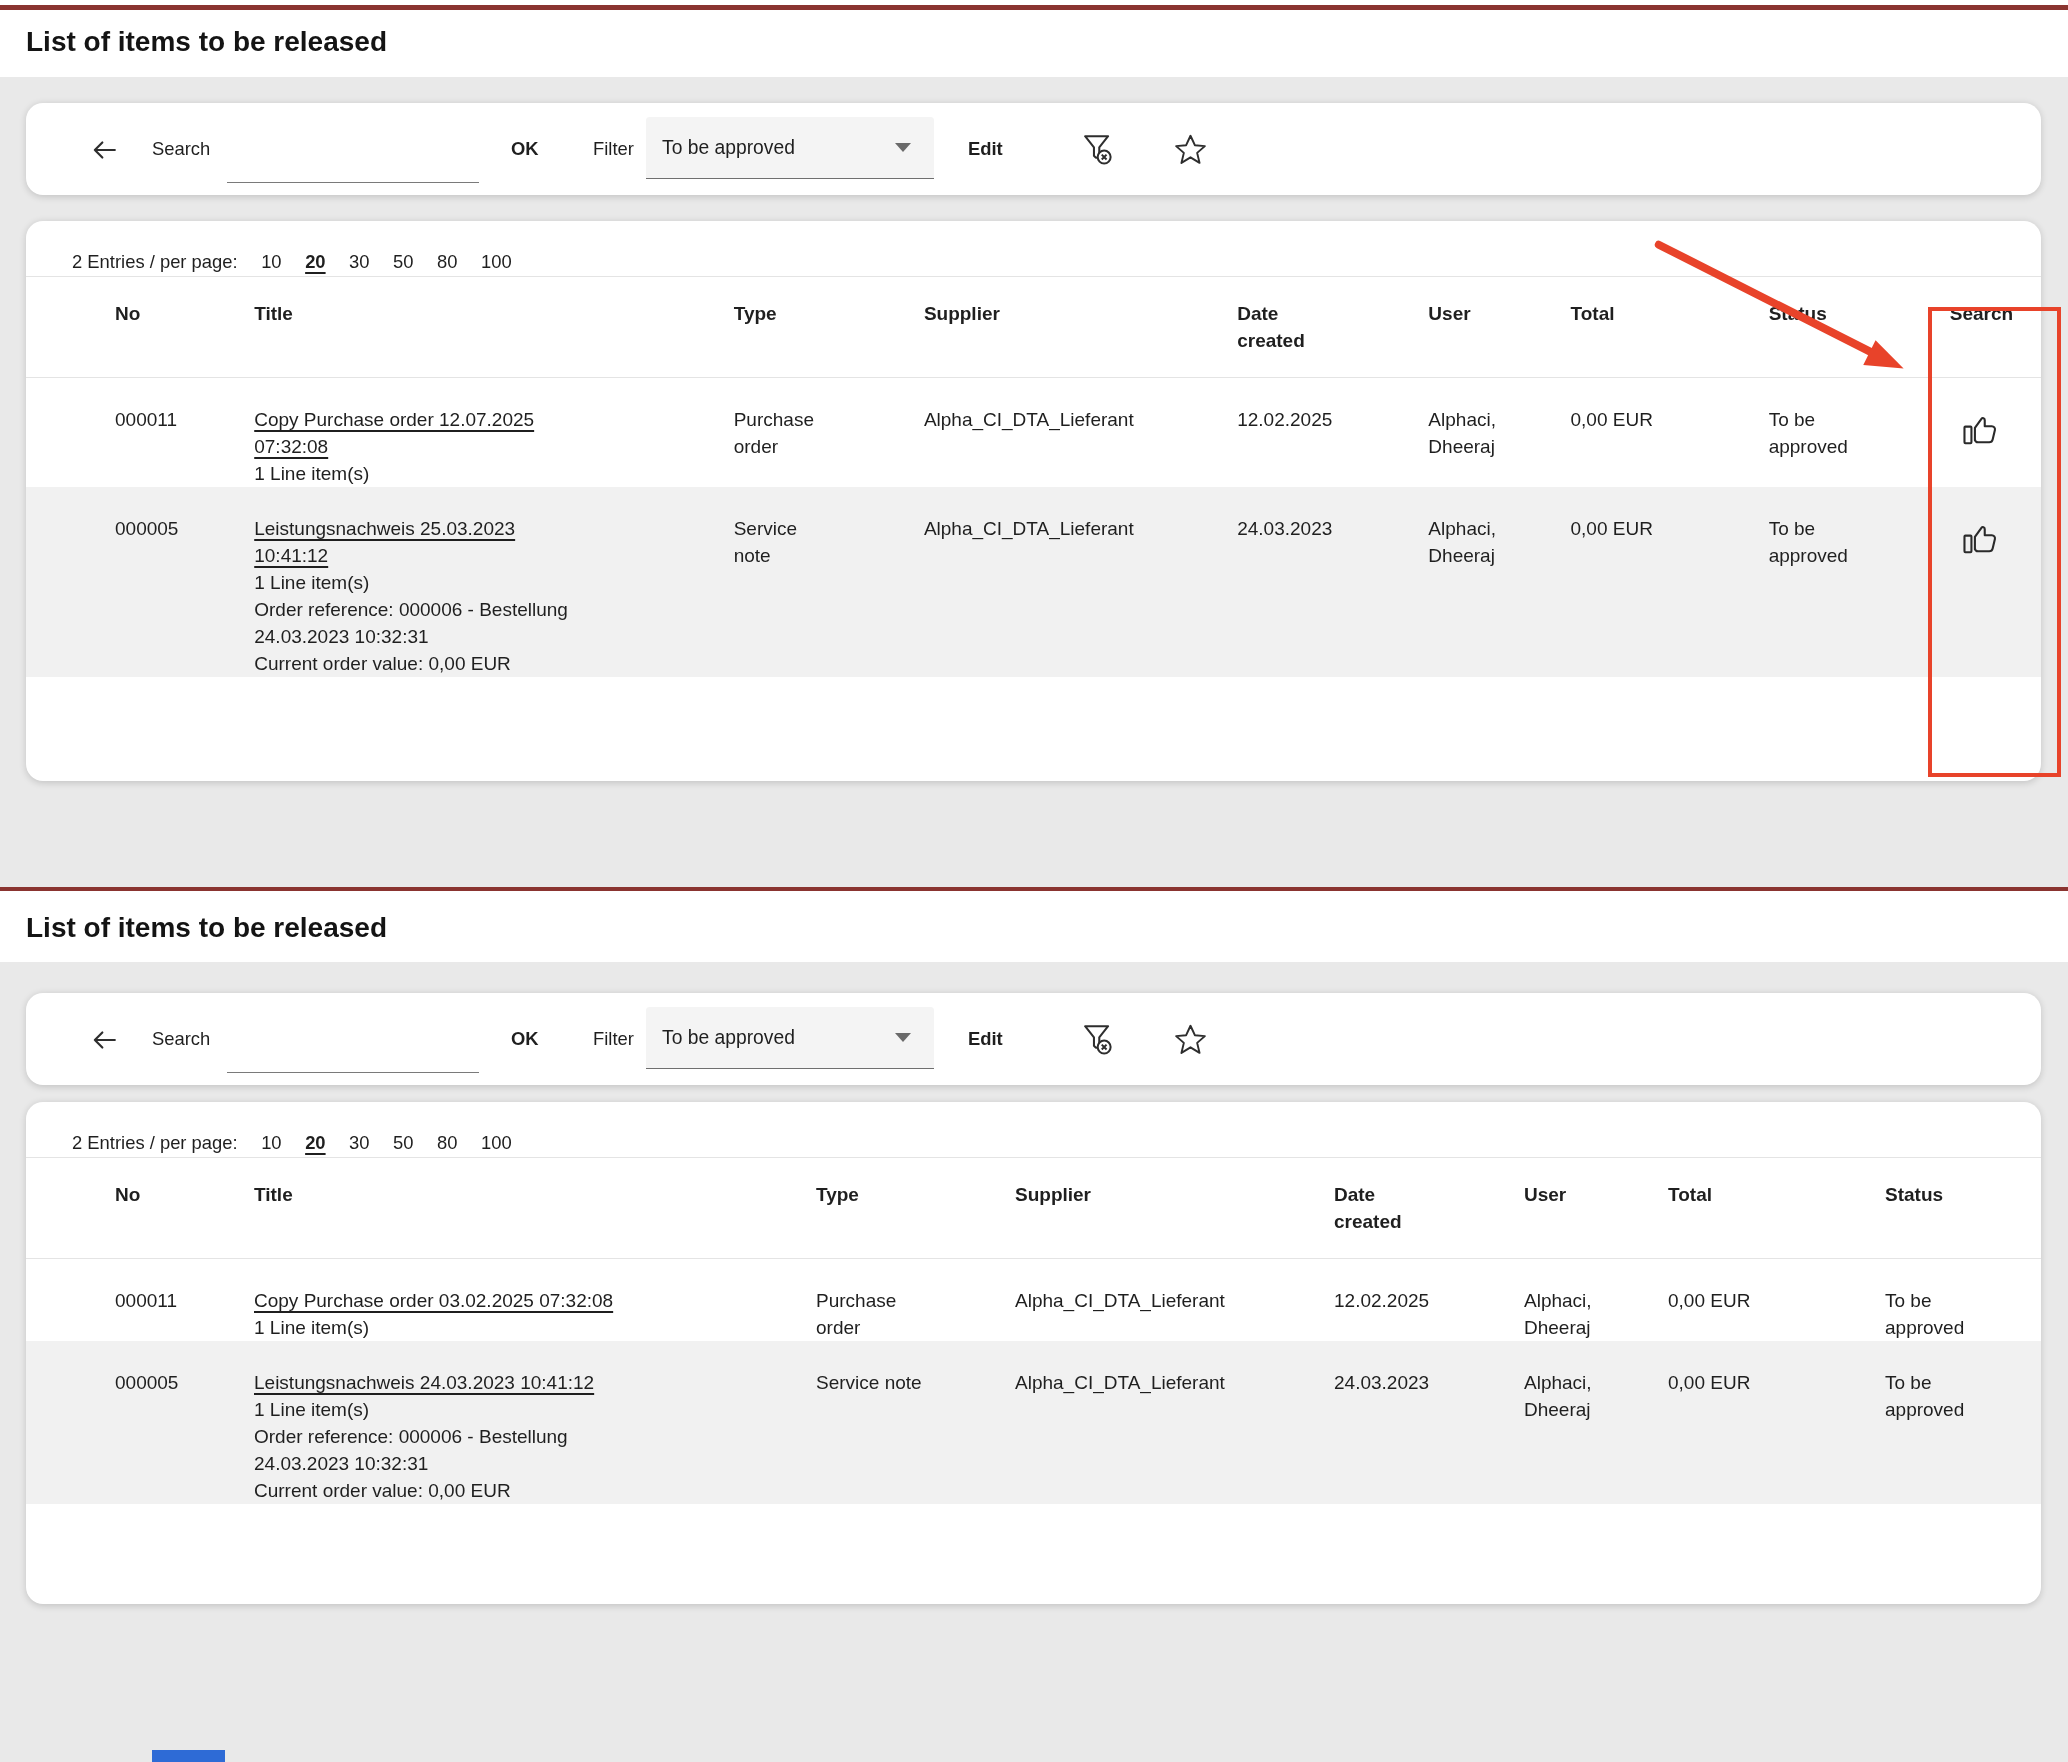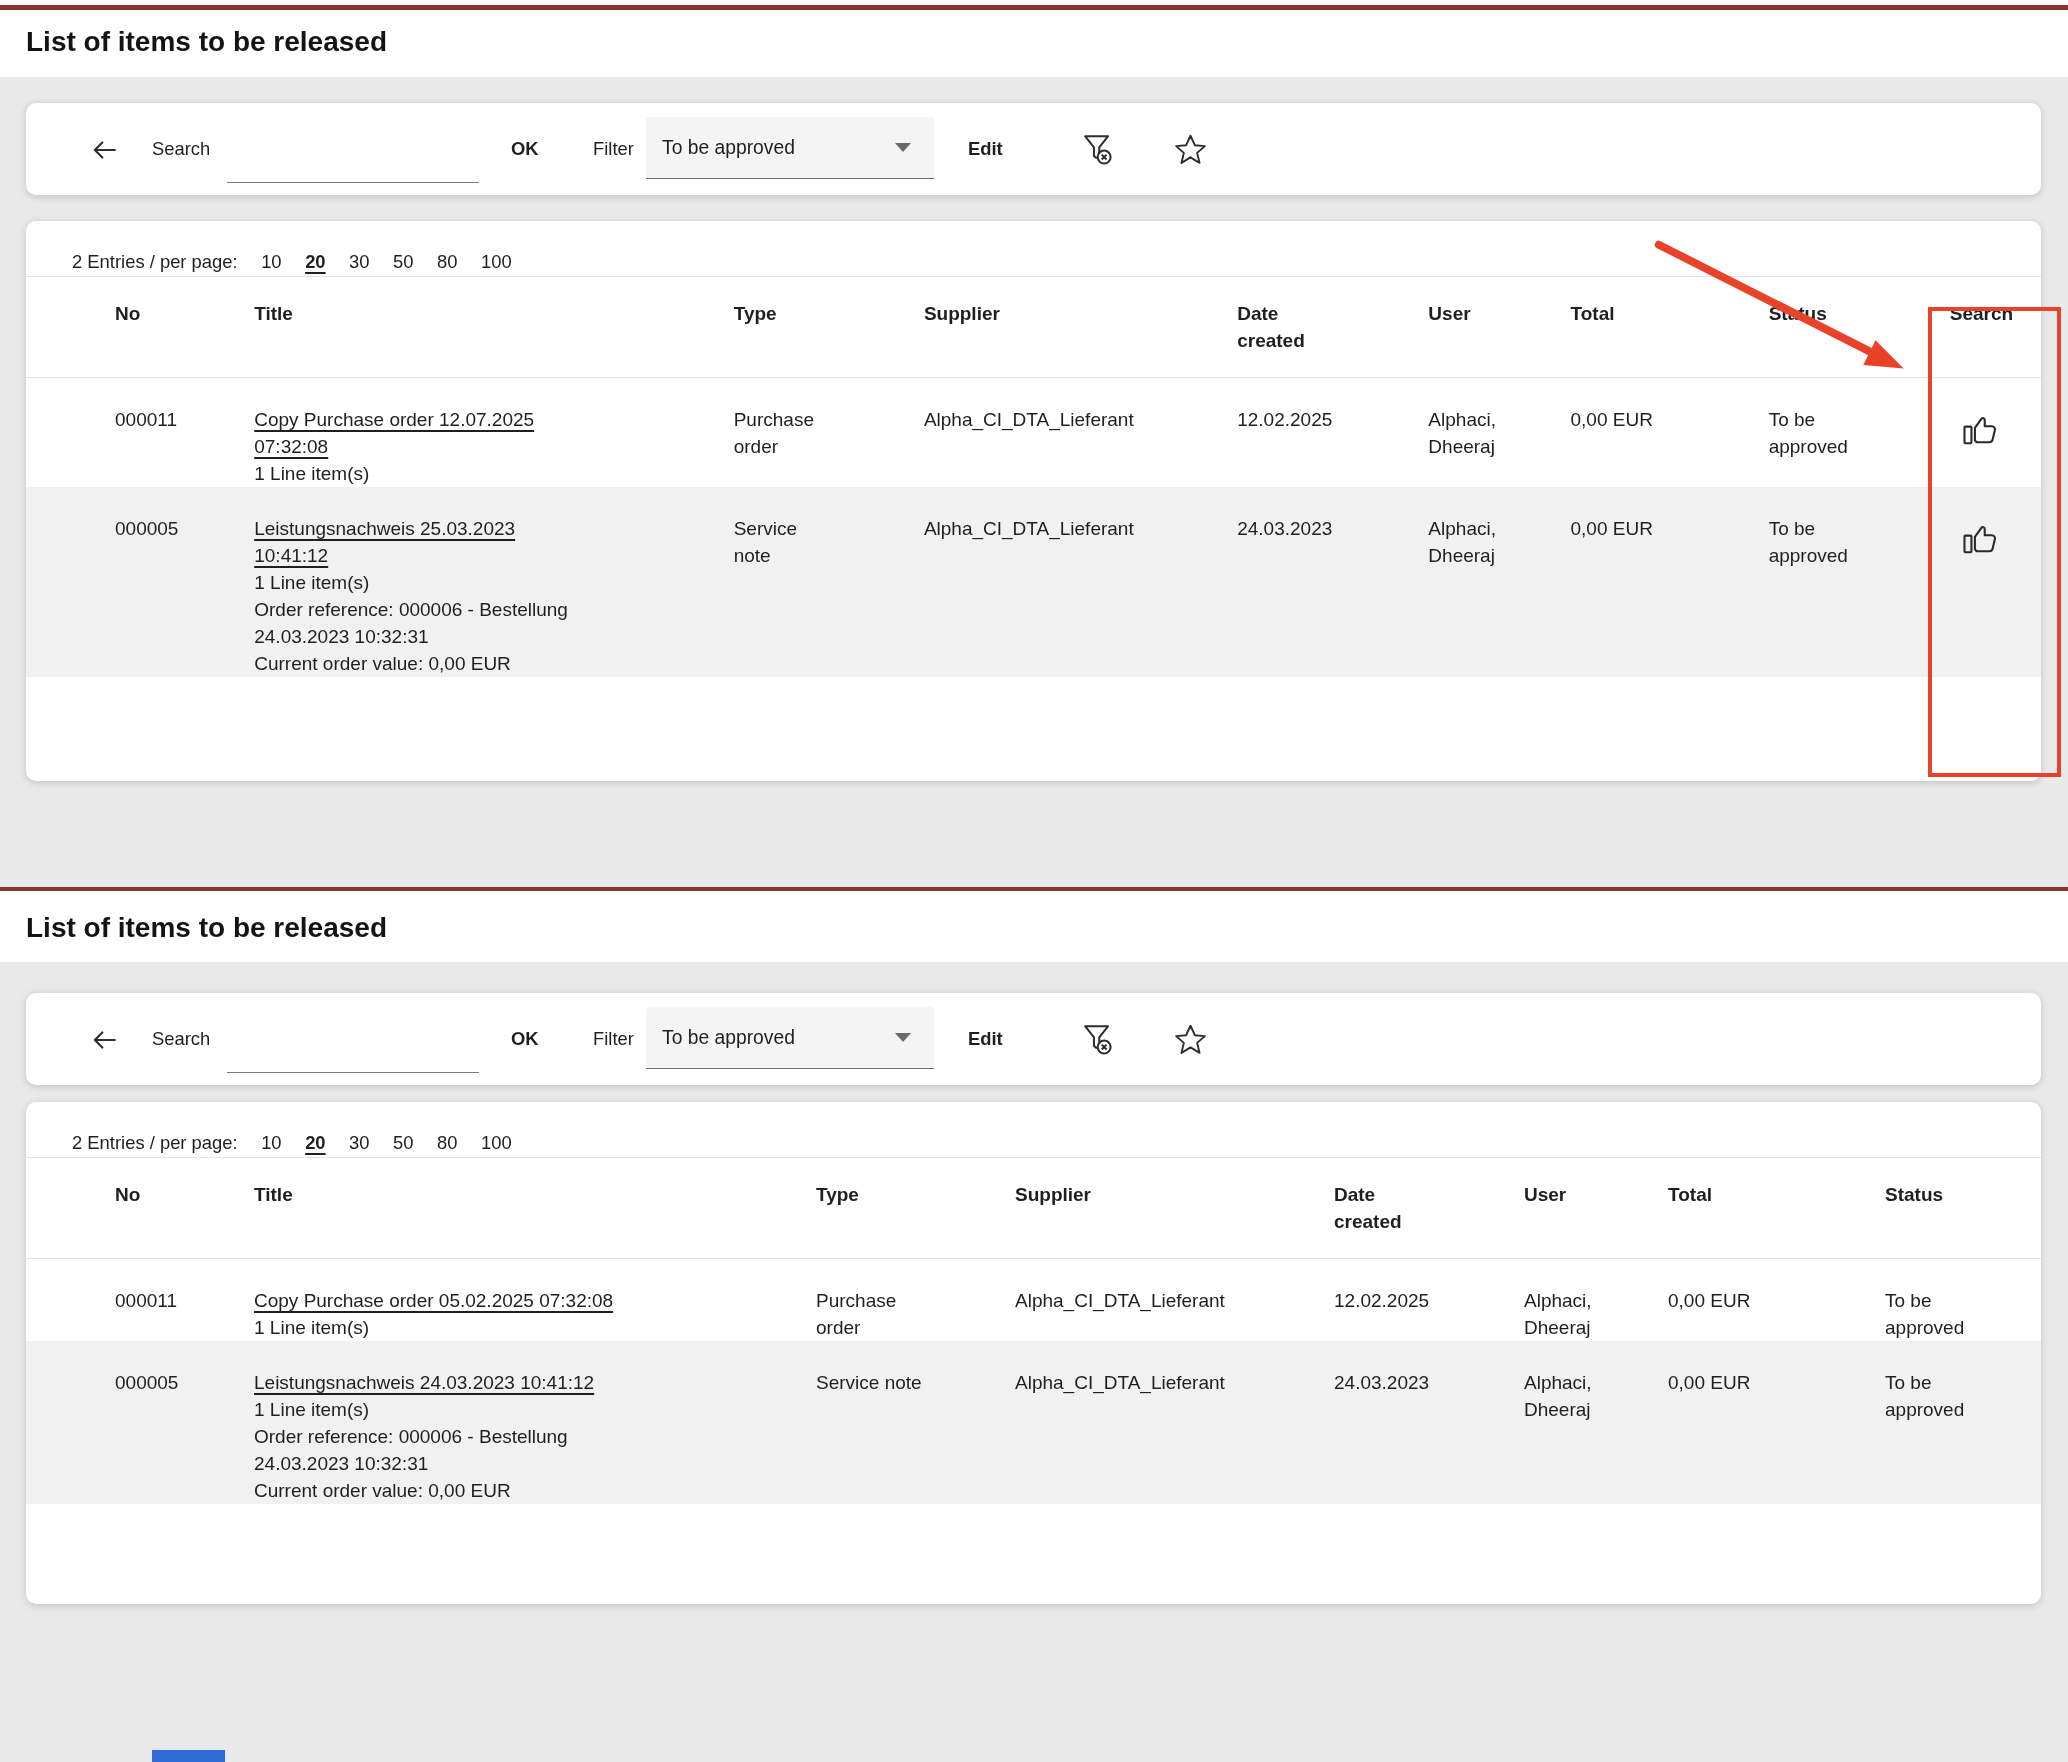--- a/index.html
+++ b/index.html
@@ -7,21 +7,21 @@
     width:2068px;height:1763px;position:relative;overflow:hidden;
     background:var(--pagebg,#e9e9e9);
     font-family:"Liberation Sans",sans-serif;
     font-size:18.4px;color:#1f1f1f;
   }
   
   .band{position:absolute;left:0;width:2068px;background:#ffffff;}
   .band-rule{position:absolute;left:0;width:2068px;height:4.4px;background:var(--maroon,#8a3430);}
   .band-title{position:absolute;left:26px;font-size:28px;font-weight:bold;color:#141414;white-space:nowrap;}
   
-  .card{position:absolute;left:26px;width:2015px;background:#ffffff;border-radius:10px;
+  .card{position:absolute;left:26px;width:2015px;background:#ffffff;border-radius:17px;
         box-shadow:0 1.8px 7px rgba(0,0,0,0.16);}
   
   .toolbar{height:92px;}
   .tb-item{position:absolute;top:0;height:92px;line-height:92px;white-space:nowrap;}
   .tb-bold{font-weight:bold;}
   .tb-icon{position:absolute;}
   .search-input{position:absolute;left:201px;top:42px;width:248px;height:35px;border:none;outline:none;
         border-bottom:1.8px solid #7a7a7a;background:transparent;font:inherit;}
   .dropdown{position:absolute;left:620px;top:14px;width:288px;height:61px;background:#f4f4f4;
         border-bottom:1.8px solid #6f6f6f;border-radius:3.5px 3.5px 0 0;cursor:pointer;}
@@ -258,21 +258,21 @@
         <th><span class="hdr-wrap hdr-date">Date created</span></th>
         <th>User</th>
         <th class="c-total">Total</th>
         <th class="c-status">Status</th>
       </tr>
     </thead>
     <tbody>
       <tr>
         <td class="c-no">000011</td>
         <td>
-          <div><span class="tlink">Copy Purchase order 05.02.2025 07:32:08</span></div>
+          <div><span class="tlink">Copy Purchase order 03.02.2025 07:32:08</span></div>
           <div class="tsub">1 Line item(s)</div>
         </td>
         <td><span class="w-type2">Purchase order</span></td>
         <td>Alpha_CI_DTA_Lieferant</td>
         <td>12.02.2025</td>
         <td><span class="w-user">Alphaci, Dheeraj</span></td>
         <td class="c-total">0,00 EUR</td>
         <td class="c-status"><span class="w-status">To be approved</span></td>
       </tr>
       <tr class="zebra">

